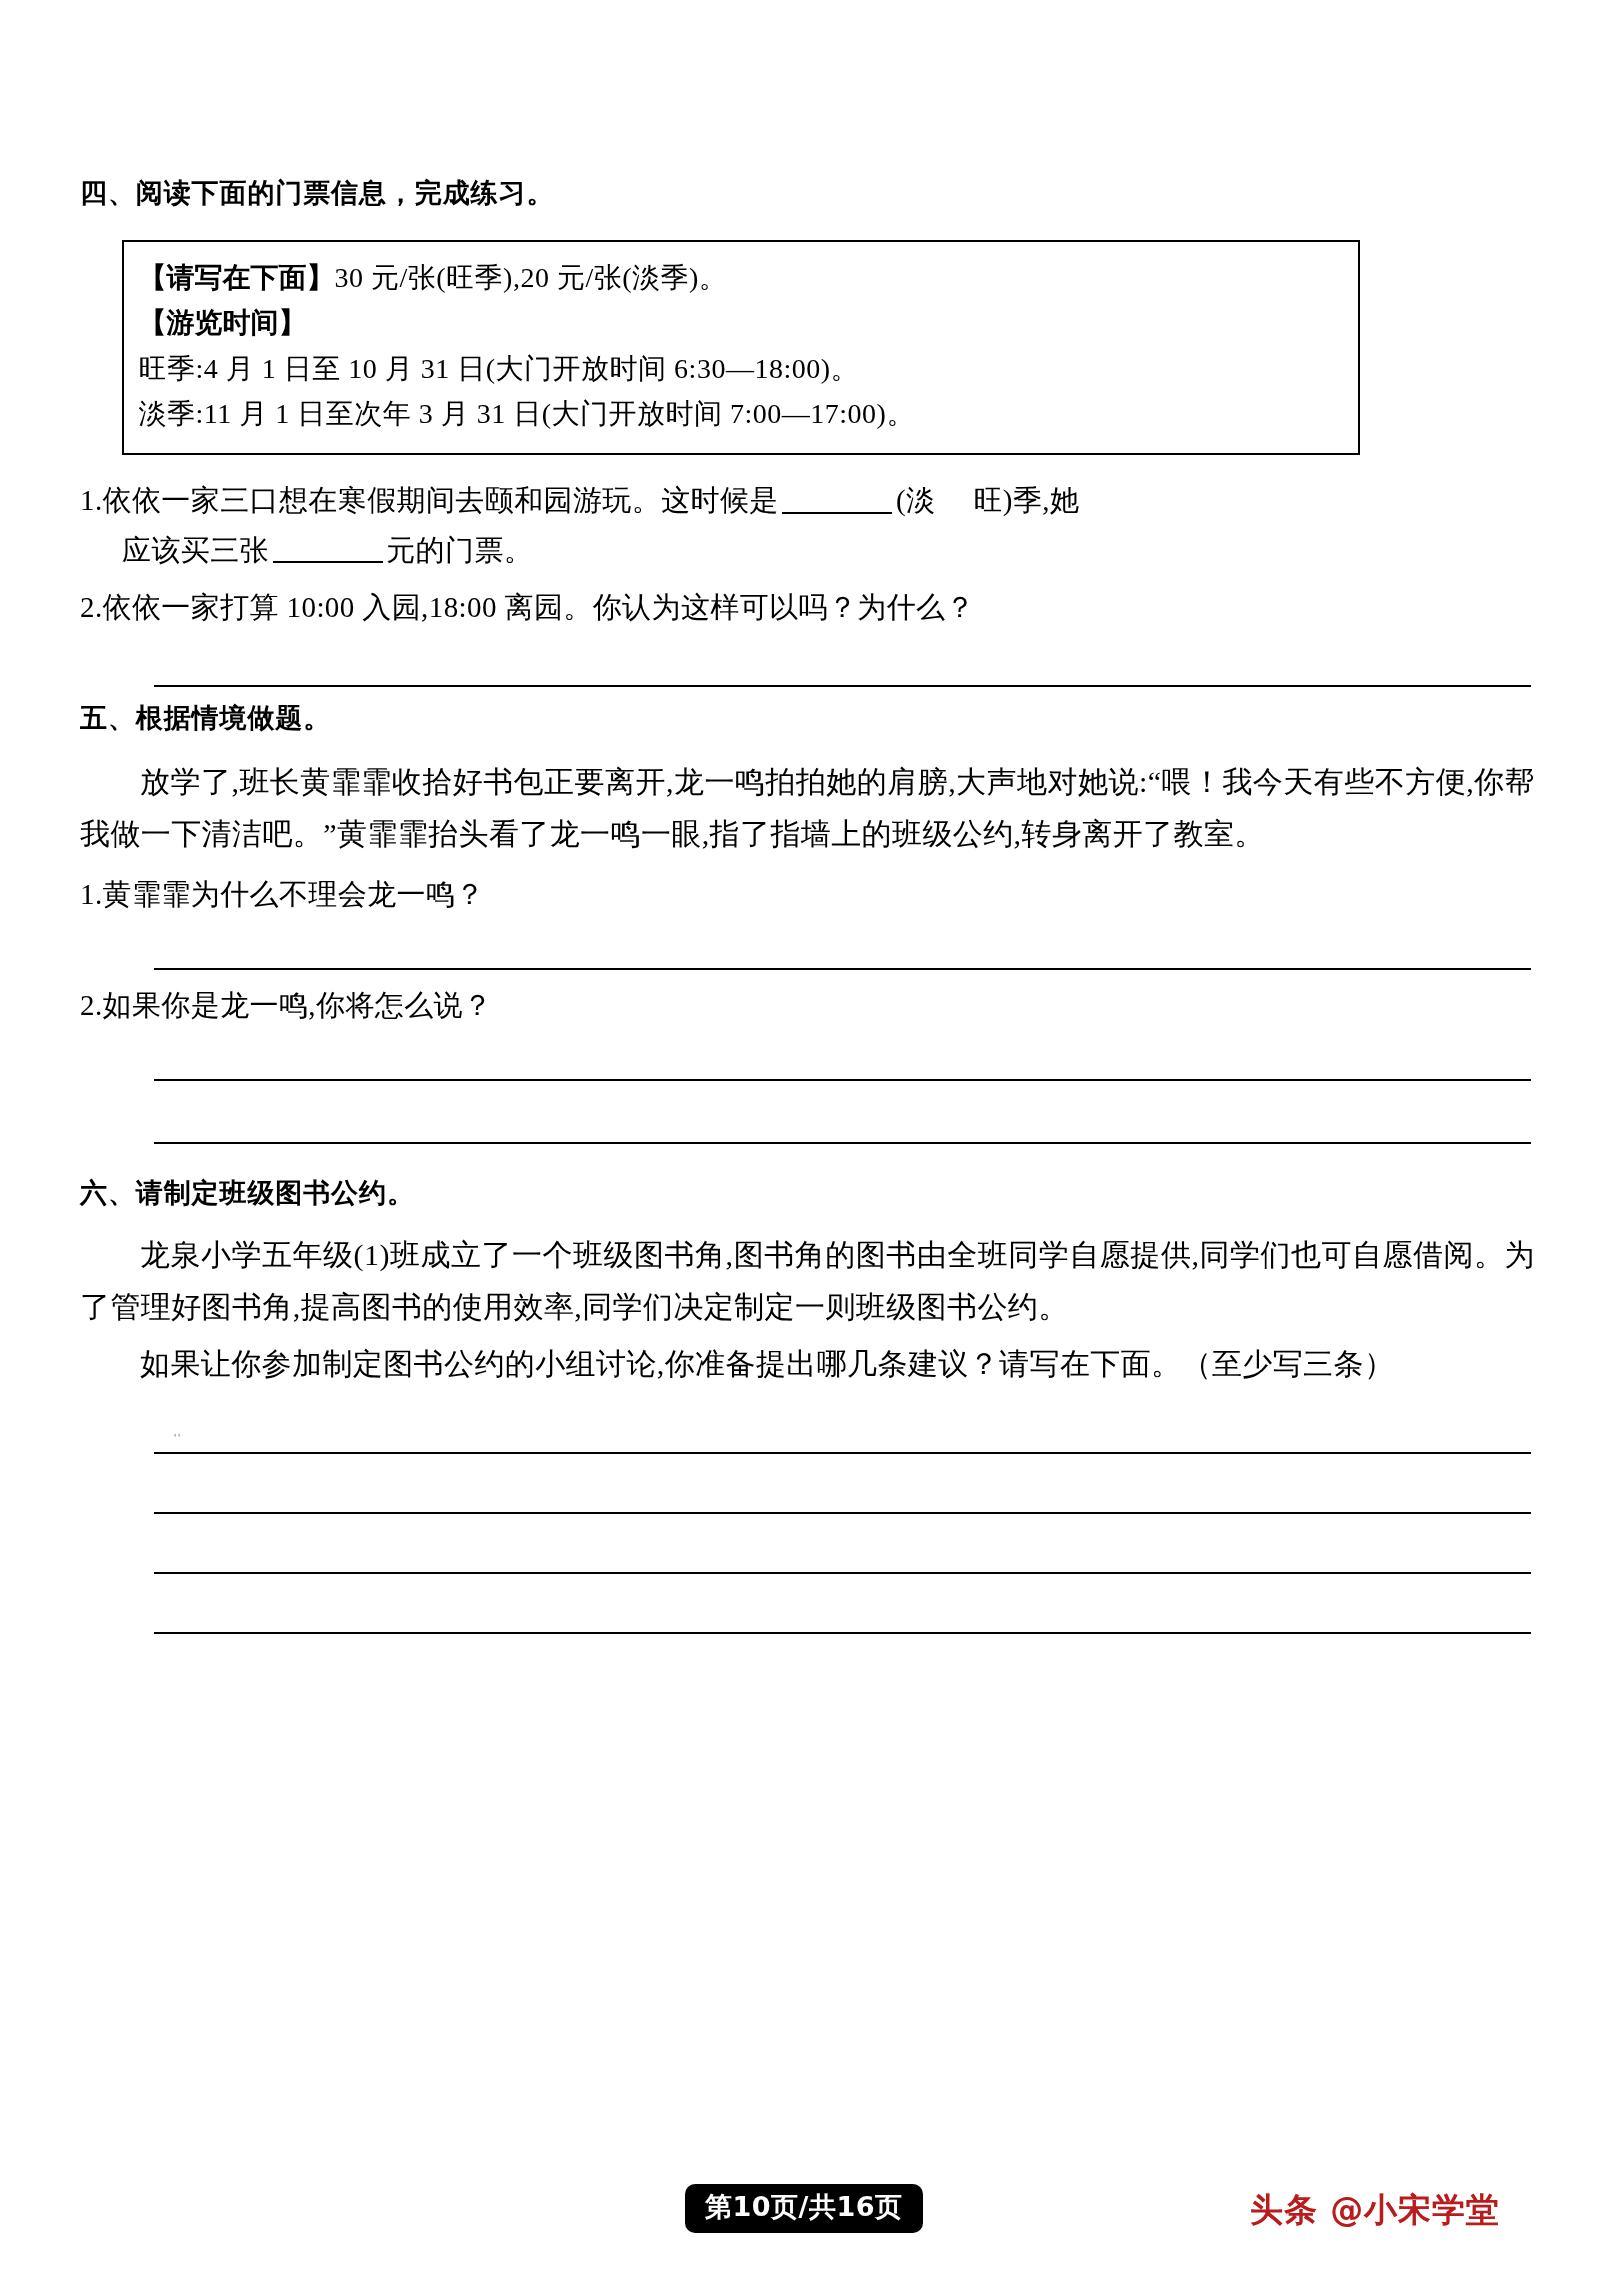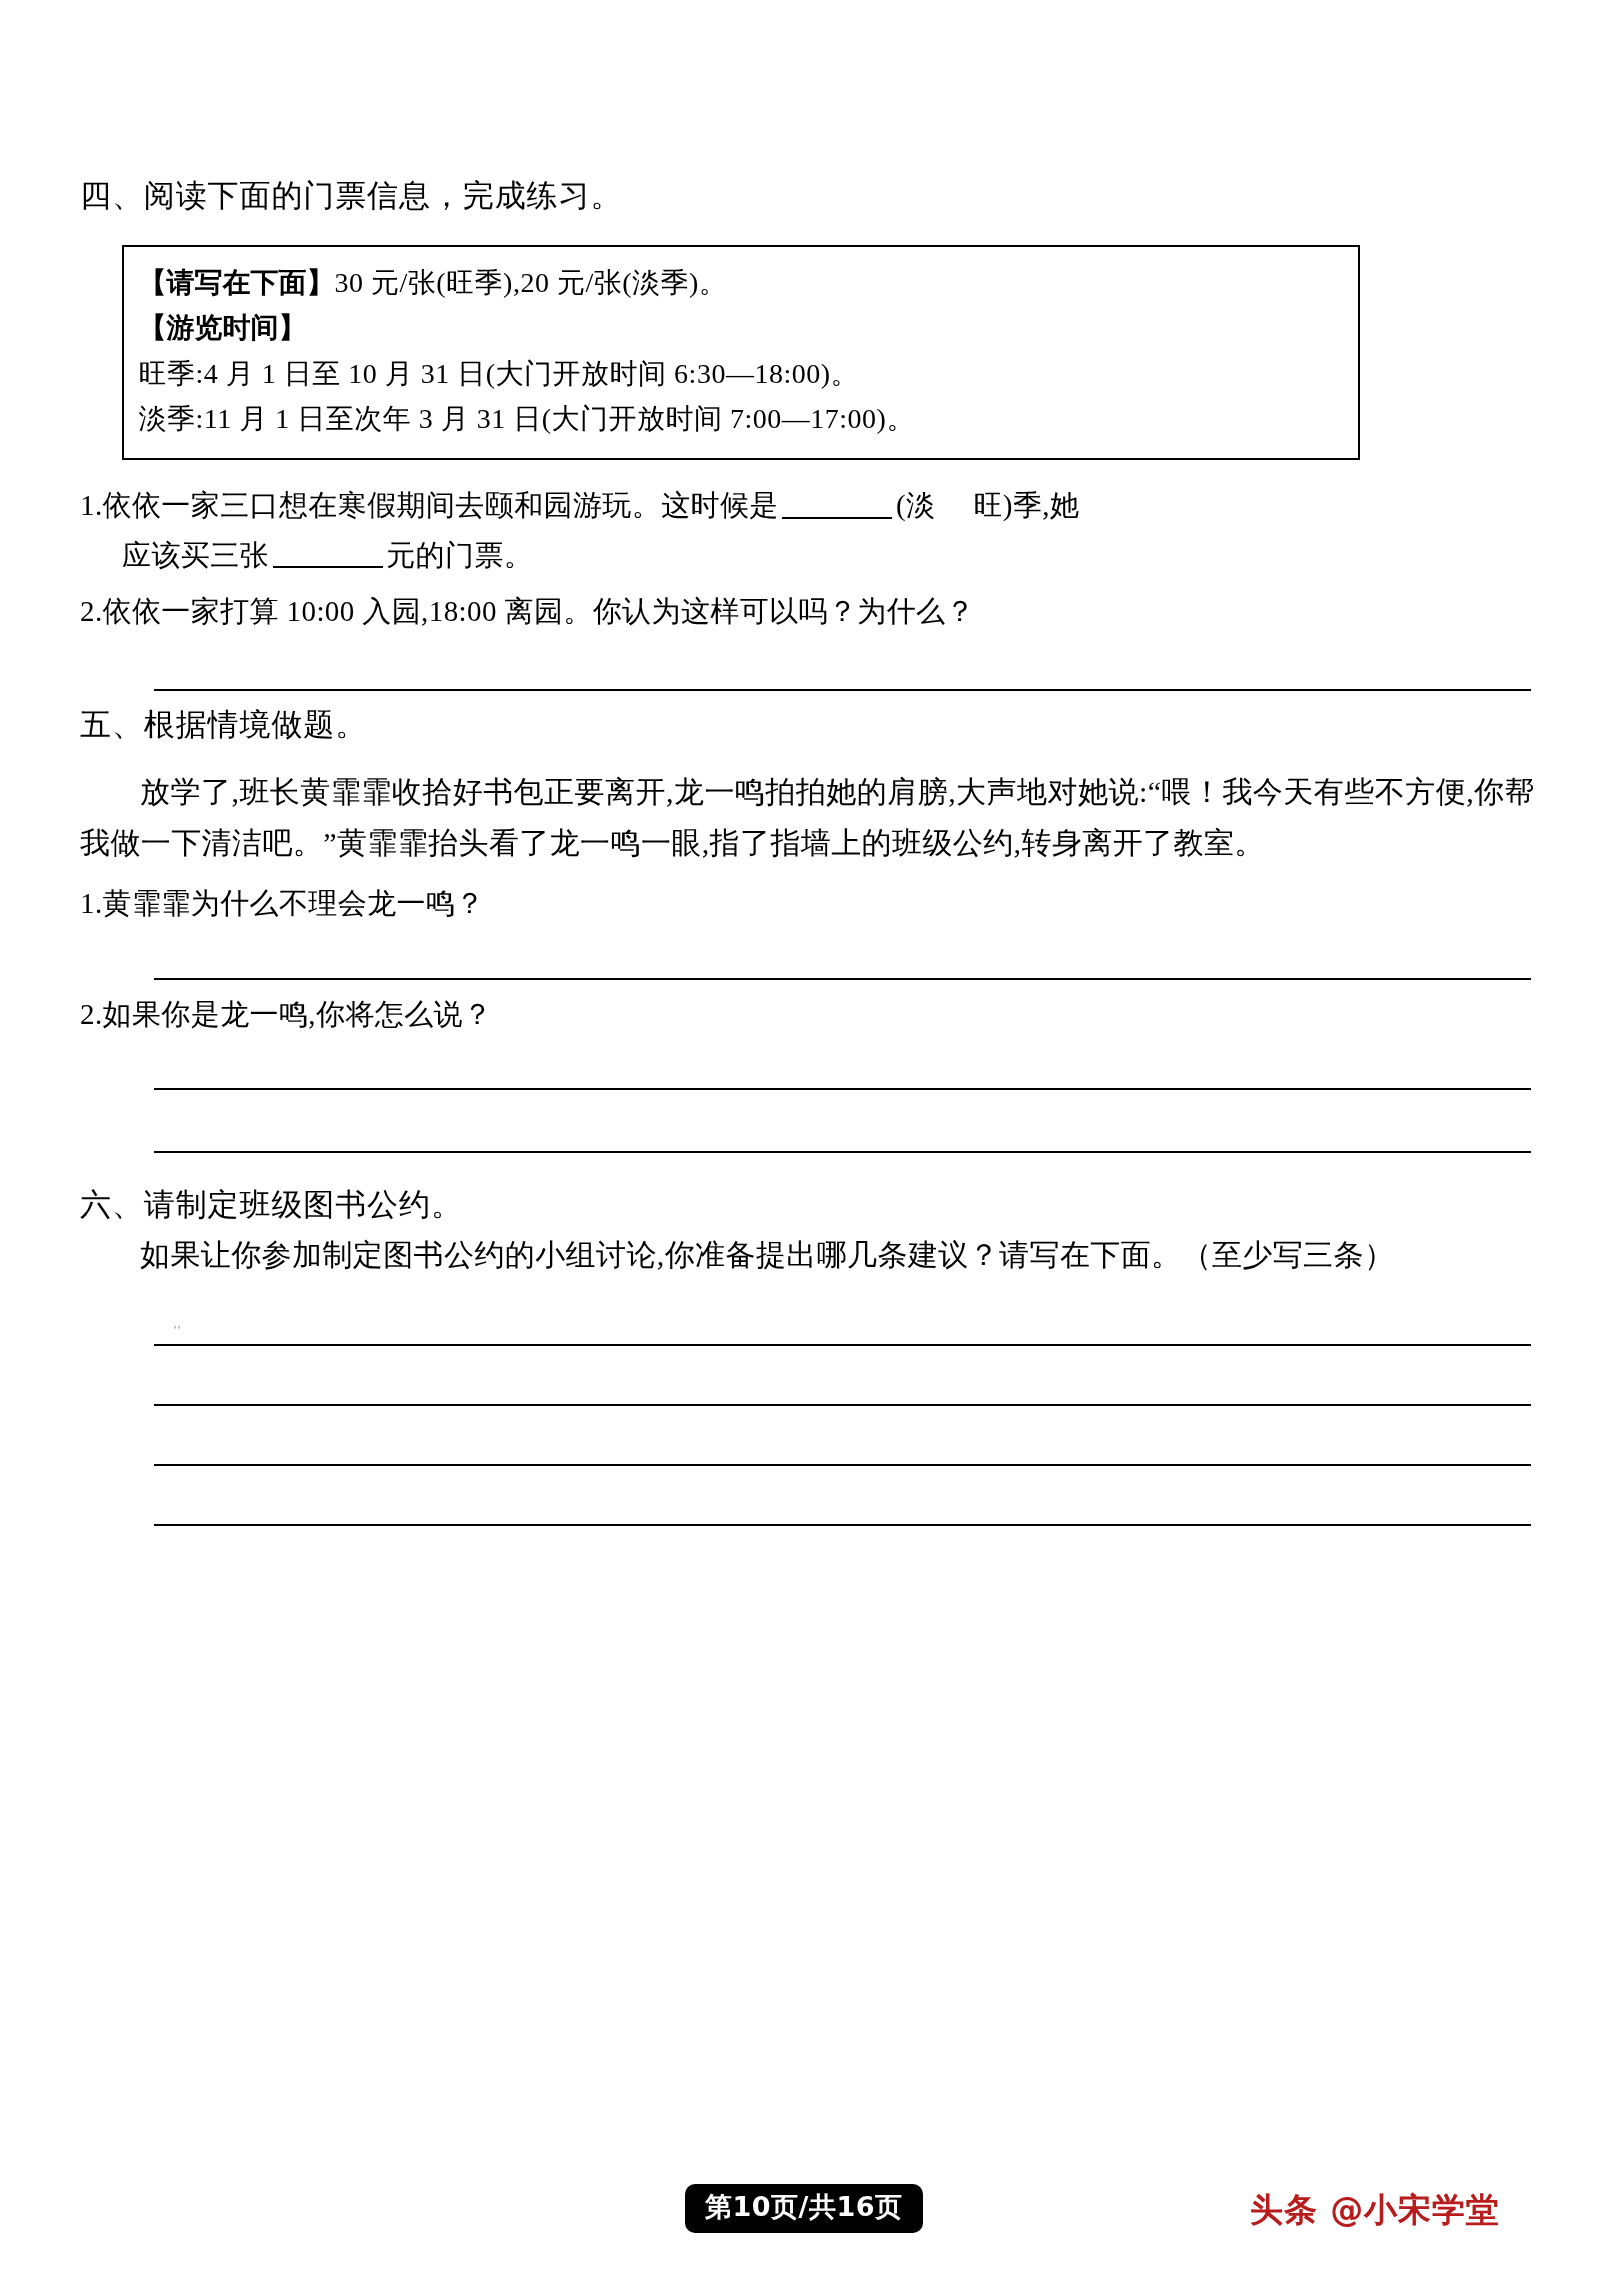--- a/index.html
+++ b/index.html
@@ -25,22 +25,22 @@
   .content {
     position: absolute;
     left: 80px;
     top: 177px;
     width: 1455px;
   }
 
   
   .section-heading {
     font-family: "DejaVu Sans", "Liberation Sans", sans-serif;
-    font-weight: normal;
-    font-size: 31px;
+    font-weight: bold;
+    font-size: 27px;
     letter-spacing: 0.9px;
     line-height: 1.2;
     margin: 0;
     padding: 0;
     white-space: nowrap;
   }
 
   
   .info-box {
     border: 2.7px solid #000;
@@ -186,20 +186,21 @@
     <div class="rule" style="margin-top:52px;"></div>
 
     <div class="q" style="margin-top:12.7px;">
       <span>2.</span><span>如果你是龙一鸣,你将怎么说？</span>
     </div>
     <div class="rule" style="margin-top:52px;"></div>
     <div class="rule" style="margin-top:61px;"></div>
 
     <div class="section-heading" style="margin-top:33px;">六、请制定班级图书公约。</div>
 
+    <div class="para para-indent" style="margin-top:20px;">龙泉小学五年级(1)班成立了一个班级图书角,图书角的图书由全班同学自愿提供,同学们也可自愿借阅。为了管理好图书角,提高图书的使用效率,同学们决定制定一则班级图书公约。</div>
     <div class="para para-indent" style="margin-top:5.4px;">如果让你参加制定图书公约的小组讨论,你准备提出哪几条建议？请写在下面。（至少写三条）</div>
 
     <div style="position:relative;">
       <span class="tiny-mark" style="top:42px;">''</span>
     </div>
 
     <div class="rule" style="margin-top:63px;"></div>
     <div class="rule" style="margin-top:58px;"></div>
     <div class="rule" style="margin-top:58px;"></div>
     <div class="rule" style="margin-top:58px;"></div>

